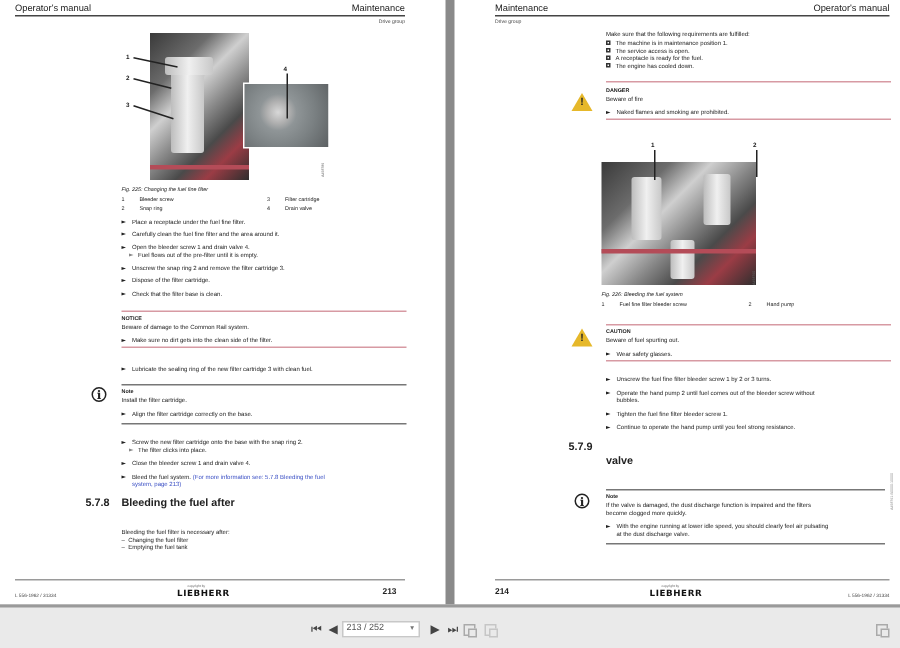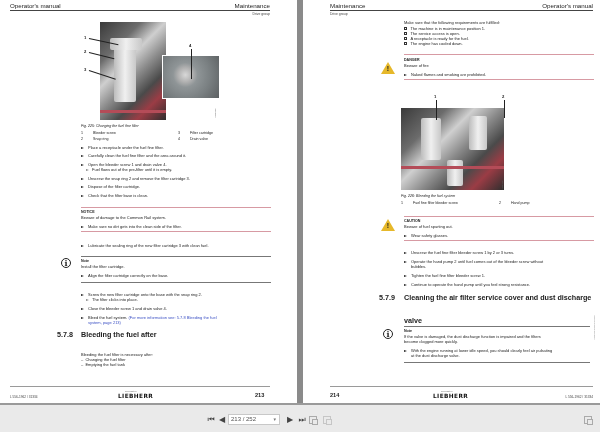--- a/index.html
+++ b/index.html
@@ -179,22 +179,21 @@
     <div class="txt" style="left:101px; top:233px;"><span class="bullet"></span><span>Wear safety glasses.</span></div>
     <div class="pink-rule" style="left:101px; top:240px; width:190px;"></div>
 
     <div class="txt" style="left:101px; top:250px;"><span class="bullet"></span><span>Unscrew the fuel fine filter bleeder screw 1 by 2 or 3 turns.</span></div>
     <div class="txt" style="left:101px; top:259px;"><span class="bullet"></span><span>Operate the hand pump 2 until fuel comes out of the bleeder screw without</span></div>
     <div class="txt" style="left:108px; top:264px;">bubbles.</div>
     <div class="txt" style="left:101px; top:273px;"><span class="bullet"></span><span>Tighten the fuel fine filter bleeder screw 1.</span></div>
     <div class="txt" style="left:101px; top:282px;"><span class="bullet"></span><span>Continue to operate the hand pump until you feel strong resistance.</span></div>
 
     <div class="h2" style="left:76px; top:294px;">5.7.9</div>
-    <div class="h2" style="left:101px; top:294px;">Cleaning the air filter service cover and dust discharge</div>
-    <div class="h2" style="left:101px; top:317px;">valve</div>
+    <div class="h2" style="left:101px; top:303px;">valve</div>
     <div class="side-tag" style="left:290px; top:340px;">A456791-B0000-10000</div>
 
     <div class="gray-rule" style="left:101px; top:326px; width:186px;"></div>
     <div class="info-icon" style="left:80px; top:329px;">i</div>
     <div class="txt small bold" style="left:101px; top:329px;">Note</div>
     <div class="txt" style="left:101px; top:334px;">If the valve is damaged, the dust discharge function is impaired and the filters</div>
     <div class="txt" style="left:101px; top:339px;">become clogged more quickly.</div>
     <div class="txt" style="left:101px; top:348px;"><span class="bullet"></span><span>With the engine running at lower idle speed, you should clearly feel air pulsating</span></div>
     <div class="txt" style="left:108px; top:353px;">at the dust discharge valve.</div>
     <div class="gray-rule" style="left:101px; top:362px; width:186px;"></div>

